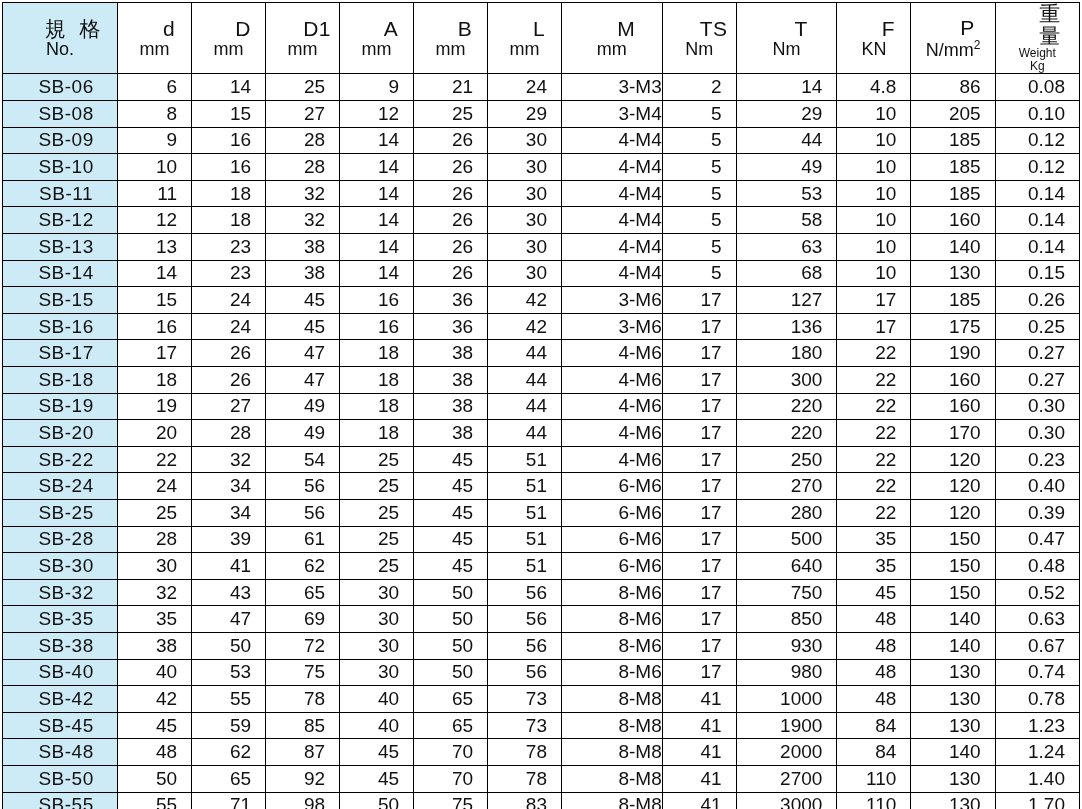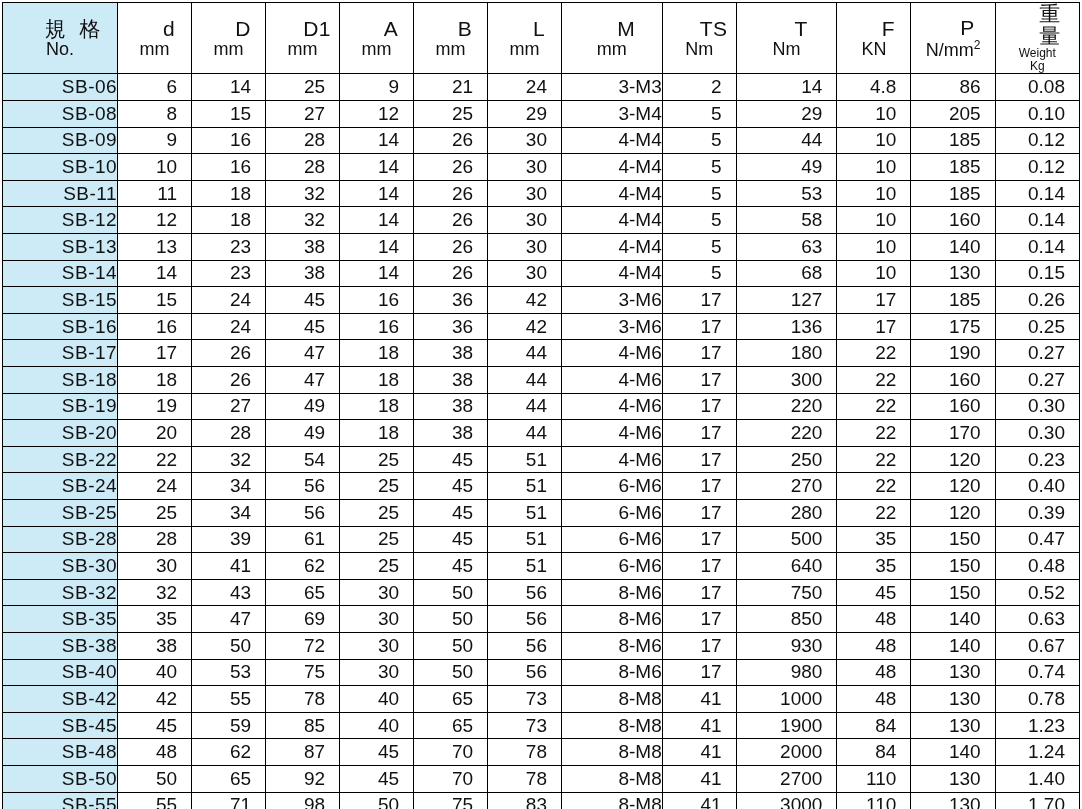--- a/index.html
+++ b/index.html
@@ -52,21 +52,21 @@
   }
   thead th.weight-col .sym {
     letter-spacing: 4px;
   }
   thead th.weight-col .unit {
     font-size: 12px;
     line-height: 1.1;
   }
   tbody td.code {
     background: #cdeaf7;
-    text-align: right;
+    text-align: center;
     padding-left: 12px;
     letter-spacing: 0.5px;
   }
   tbody td.num {
     text-align: right;
     padding-right: 14px;
   }
   tbody td.ctr {
     text-align: right;
   }

